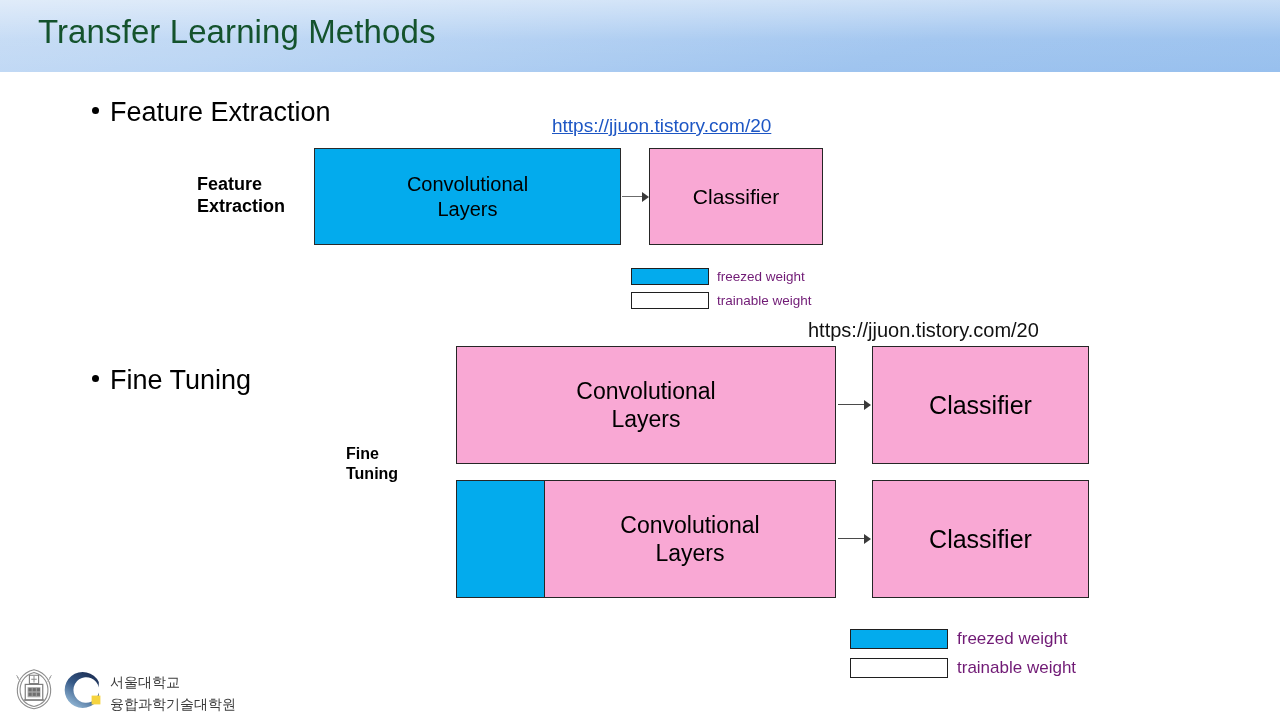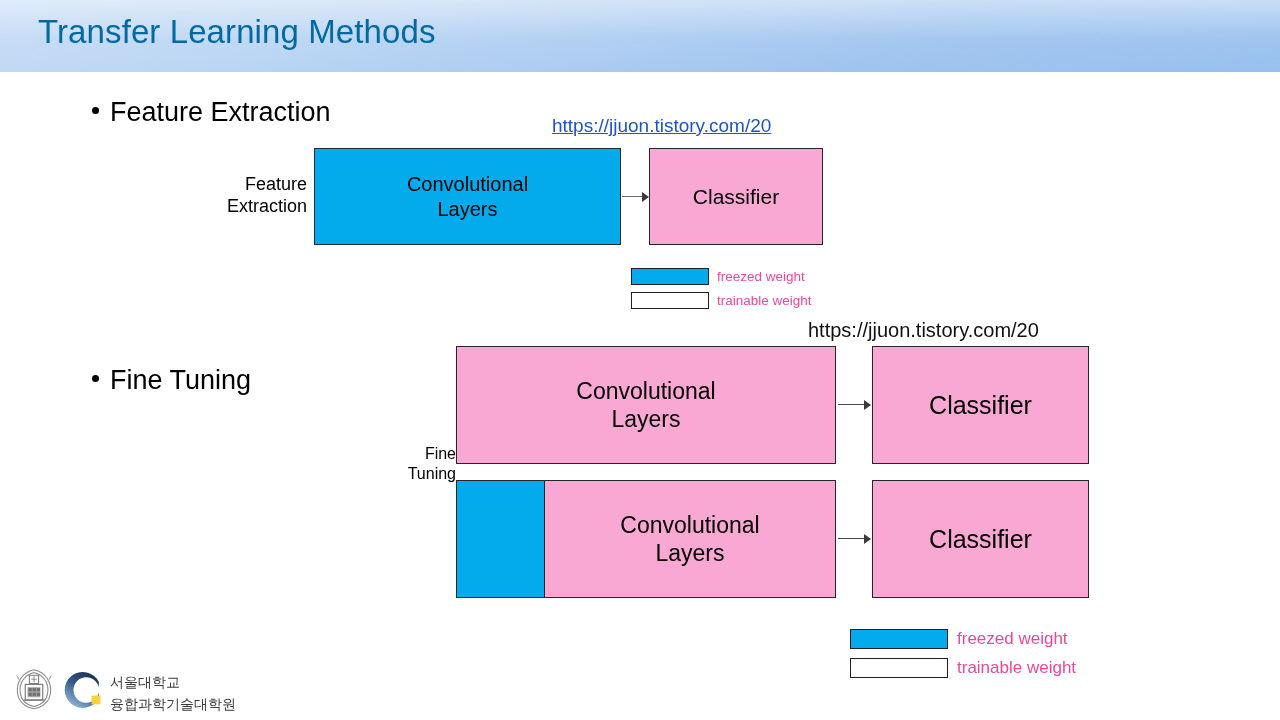--- a/index.html
+++ b/index.html
@@ -16,21 +16,21 @@
   #header-band {
     position: absolute; left: 0; top: 0; width: 1280px; height: 72px;
     background: linear-gradient(160deg, #c7dcf5 0%, #bcd6f4 25%, #9fc4ef 70%, #98c0ee 100%);
   }
   #header-fade {
     position: absolute; left: 0; top: 0; width: 1280px; height: 72px;
     background: linear-gradient(to bottom, rgba(255,255,255,0.45) 0%, rgba(255,255,255,0.05) 55%, rgba(255,255,255,0.0) 100%);
   }
   #slide-title {
     position: absolute; left: 38px; top: 13px;
-    font-size: 33px; color: #0369a1; letter-spacing: 0.1px;
+    font-size: 33px; color: #14532d; letter-spacing: 0.1px;
     white-space: nowrap;
   }
 
   
   .bullet-row {
     position: absolute; display: flex; align-items: baseline; gap: 11px;
     font-size: 27px; color: #000;
   }
   .bullet-dot {
     width: 7px; height: 7px; border-radius: 50%; background: #000;
@@ -47,22 +47,23 @@
     color: #000;
     line-height: 1.22;
   }
   .box.blue { background: #03abed; border-color: #2a2a2a; }
   .blue-slab {
     position: absolute;
     background: #03abed;
     border: 1.6px solid #262626;
   }
   .side-label {
-    position: absolute; text-align: right; color: #000; line-height: 1.24;
+    position: absolute; text-align: left; color: #000; line-height: 1.24;
     white-space: pre-line;
+    font-weight: bold;
   }
   .arrow { position: absolute; height: 10px; }
   .arrow .shaft {
     position: absolute; left: 0; top: 4px; height: 1.4px; background: #6b6b6b;
   }
   .arrow .head {
     position: absolute; top: 0; width: 0; height: 0;
     border-top: 5px solid transparent; border-bottom: 5px solid transparent;
     border-left: 7px solid #3a3a3a;
   }
@@ -75,21 +76,21 @@
   }
   .url-plain {
     position: absolute; color: #111; white-space: nowrap;
   }
 
   
   .legend { position: absolute; }
   .legend-row { display: flex; align-items: center; }
   .swatch { border: 1.5px solid #1f1f1f; background: #fff; }
   .swatch.blue { background: #03abed; }
-  .legend-text { color: #ec4899; white-space: nowrap; text-align: center; }
+  .legend-text { color: #701a75; white-space: nowrap; text-align: center; }
 
   
   #footer { position: absolute; left: 0; bottom: 0; width: 1280px; height: 58px; }
   #snu-emblem { position: absolute; left: 11px; top: 4px; width: 46px; height: 46px; }
   #c-logo { position: absolute; left: 62px; top: 8px; width: 40px; height: 40px; }
   #footer-text {
     position: absolute; left: 110px; top: 10px;
     font-size: 14px; color: #3a3a3a; line-height: 1.55; white-space: pre-line;
     font-family: "DejaVu Sans", sans-serif; font-weight: normal;
   }

